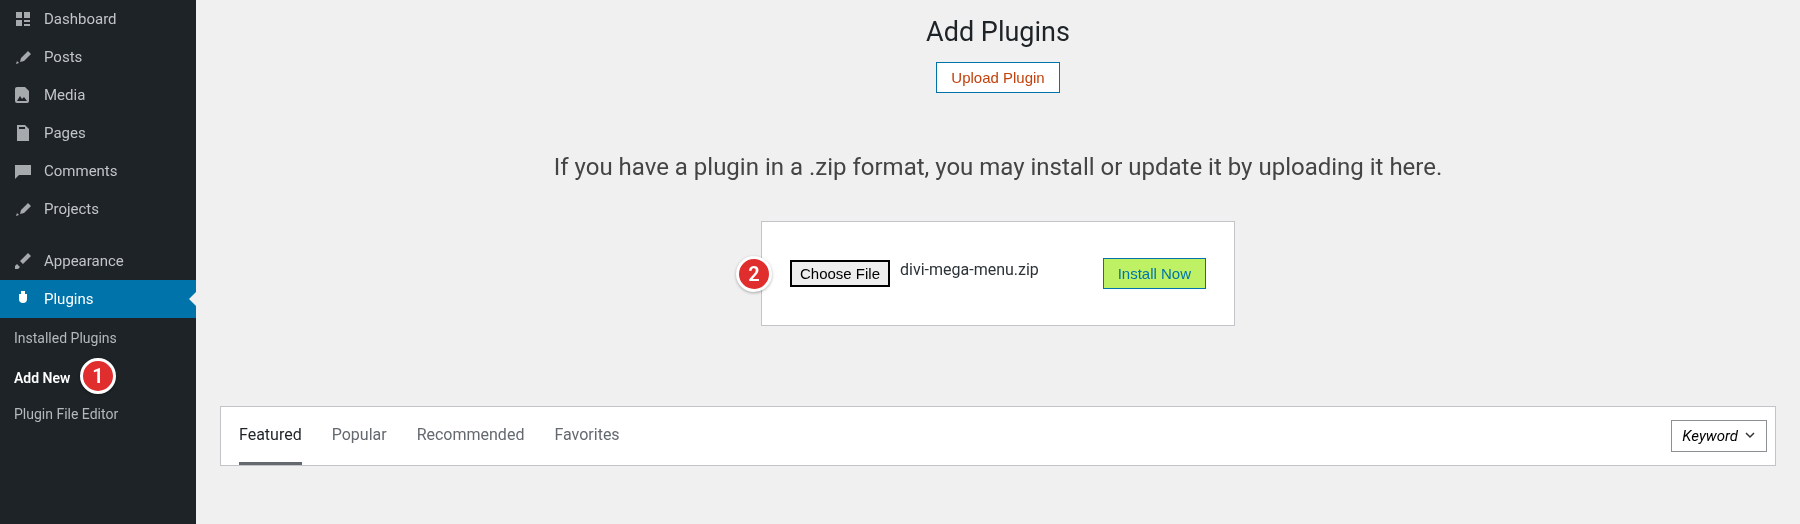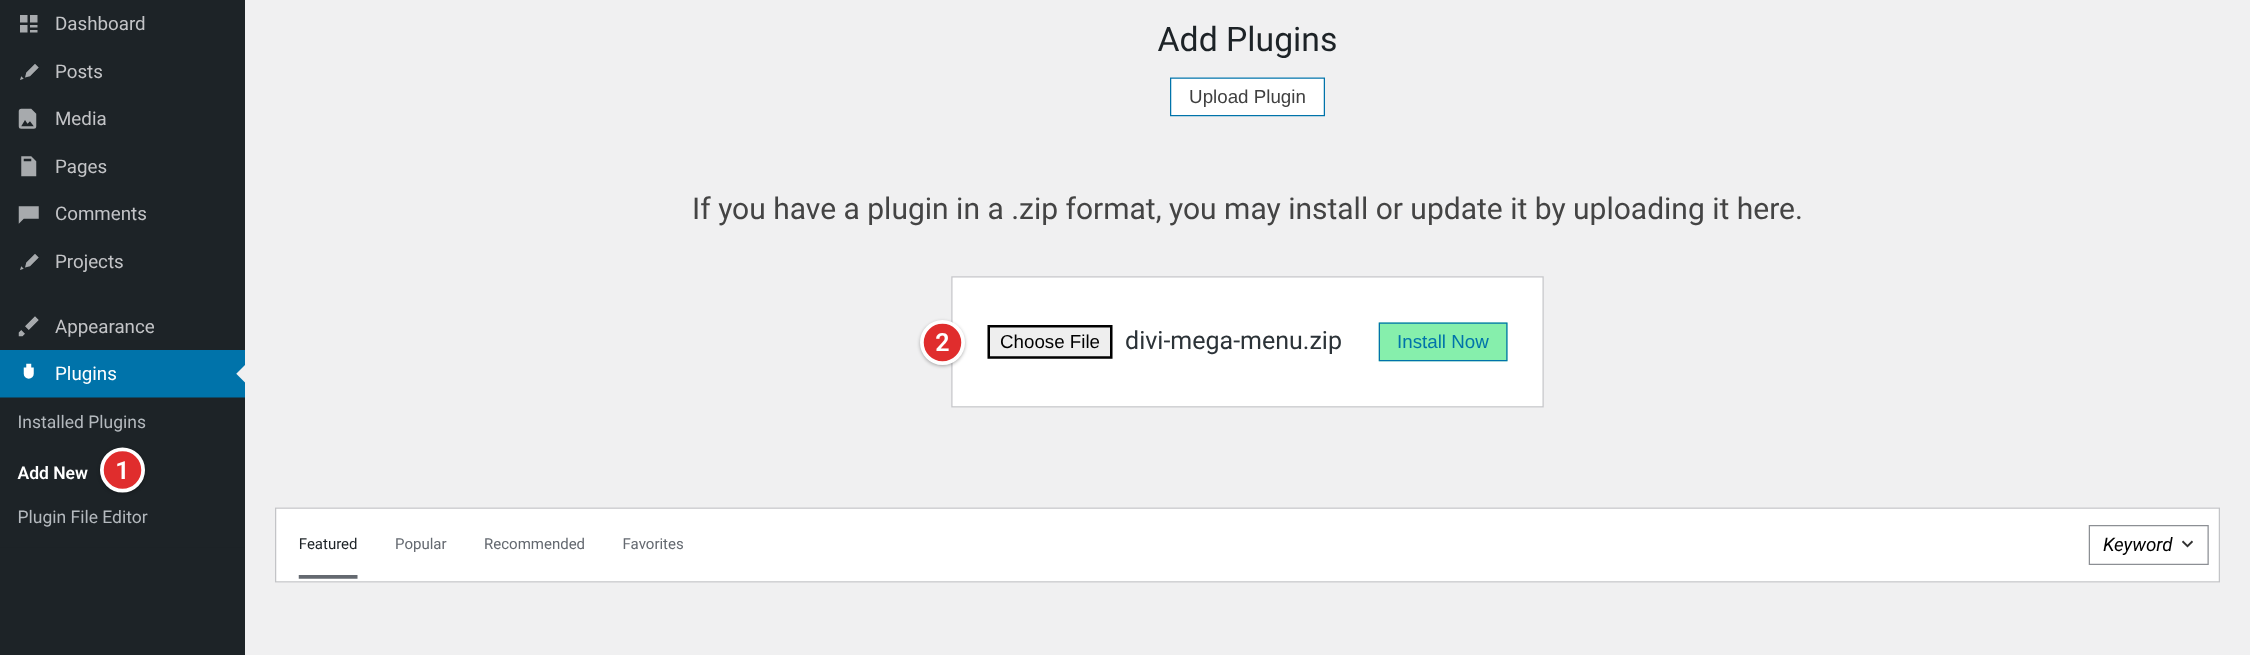--- a/index.html
+++ b/index.html
@@ -74,21 +74,21 @@
   flex-direction: column;
 }
 .page-title {
   color: #1d2327;
   font-size: 27px;
   font-weight: 400;
 }
 .upload-btn {
   border: 1px solid #0073aa;
   background: #fff;
-  color: #404040;
+  color: #c2410c;
   padding: 6px 14px;
   font-size: 15px;
   cursor: pointer;
 }
 .upload-msg {
   text-align: center;
   color: #444;
   font-size: 24px;
   margin-bottom: 40px;
 }
@@ -105,24 +105,24 @@
 }
 .file-group { display: flex; align-items: flex-start; gap: 10px; }
 .file-btn {
   border: 2px solid #000;
   background: #eee;
   color: #000;
   font-size: 15px;
   padding: 3px 8px;
   cursor: pointer;
 }
-.file-name { font-size: 20px; color: #2c3338; }
+.file-name { font-size: 16px; color: #2c3338; }
 .install-btn {
   border: 1px solid #0073aa;
-  background: #86efac;
+  background: #bef264;
   color: #0073aa;
   padding: 6px 14px;
   font-size: 15px;
   cursor: pointer;
 }
 .badge {
   width: 36px; height: 36px;
   border-radius: 50%;
   background: #e02d2d;
   border: 3px solid #fff;
@@ -150,21 +150,21 @@
   border: 1px solid #c3c4c7;
   display: flex;
   align-items: center;
   padding: 0 18px;
   height: 60px;
   position: relative;
 }
 .filter-tabs { display: flex; gap: 30px; }
 .filter-tab {
   color: #646970;
-  font-size: 12px;
+  font-size: 16px;
   padding: 18px 0;
   cursor: pointer;
 }
 .filter-tab.active {
   color: #1d2327;
   border-bottom: 3px solid #646970;
 }
 .keyword-select {
   position: absolute;
   right: -5px;

